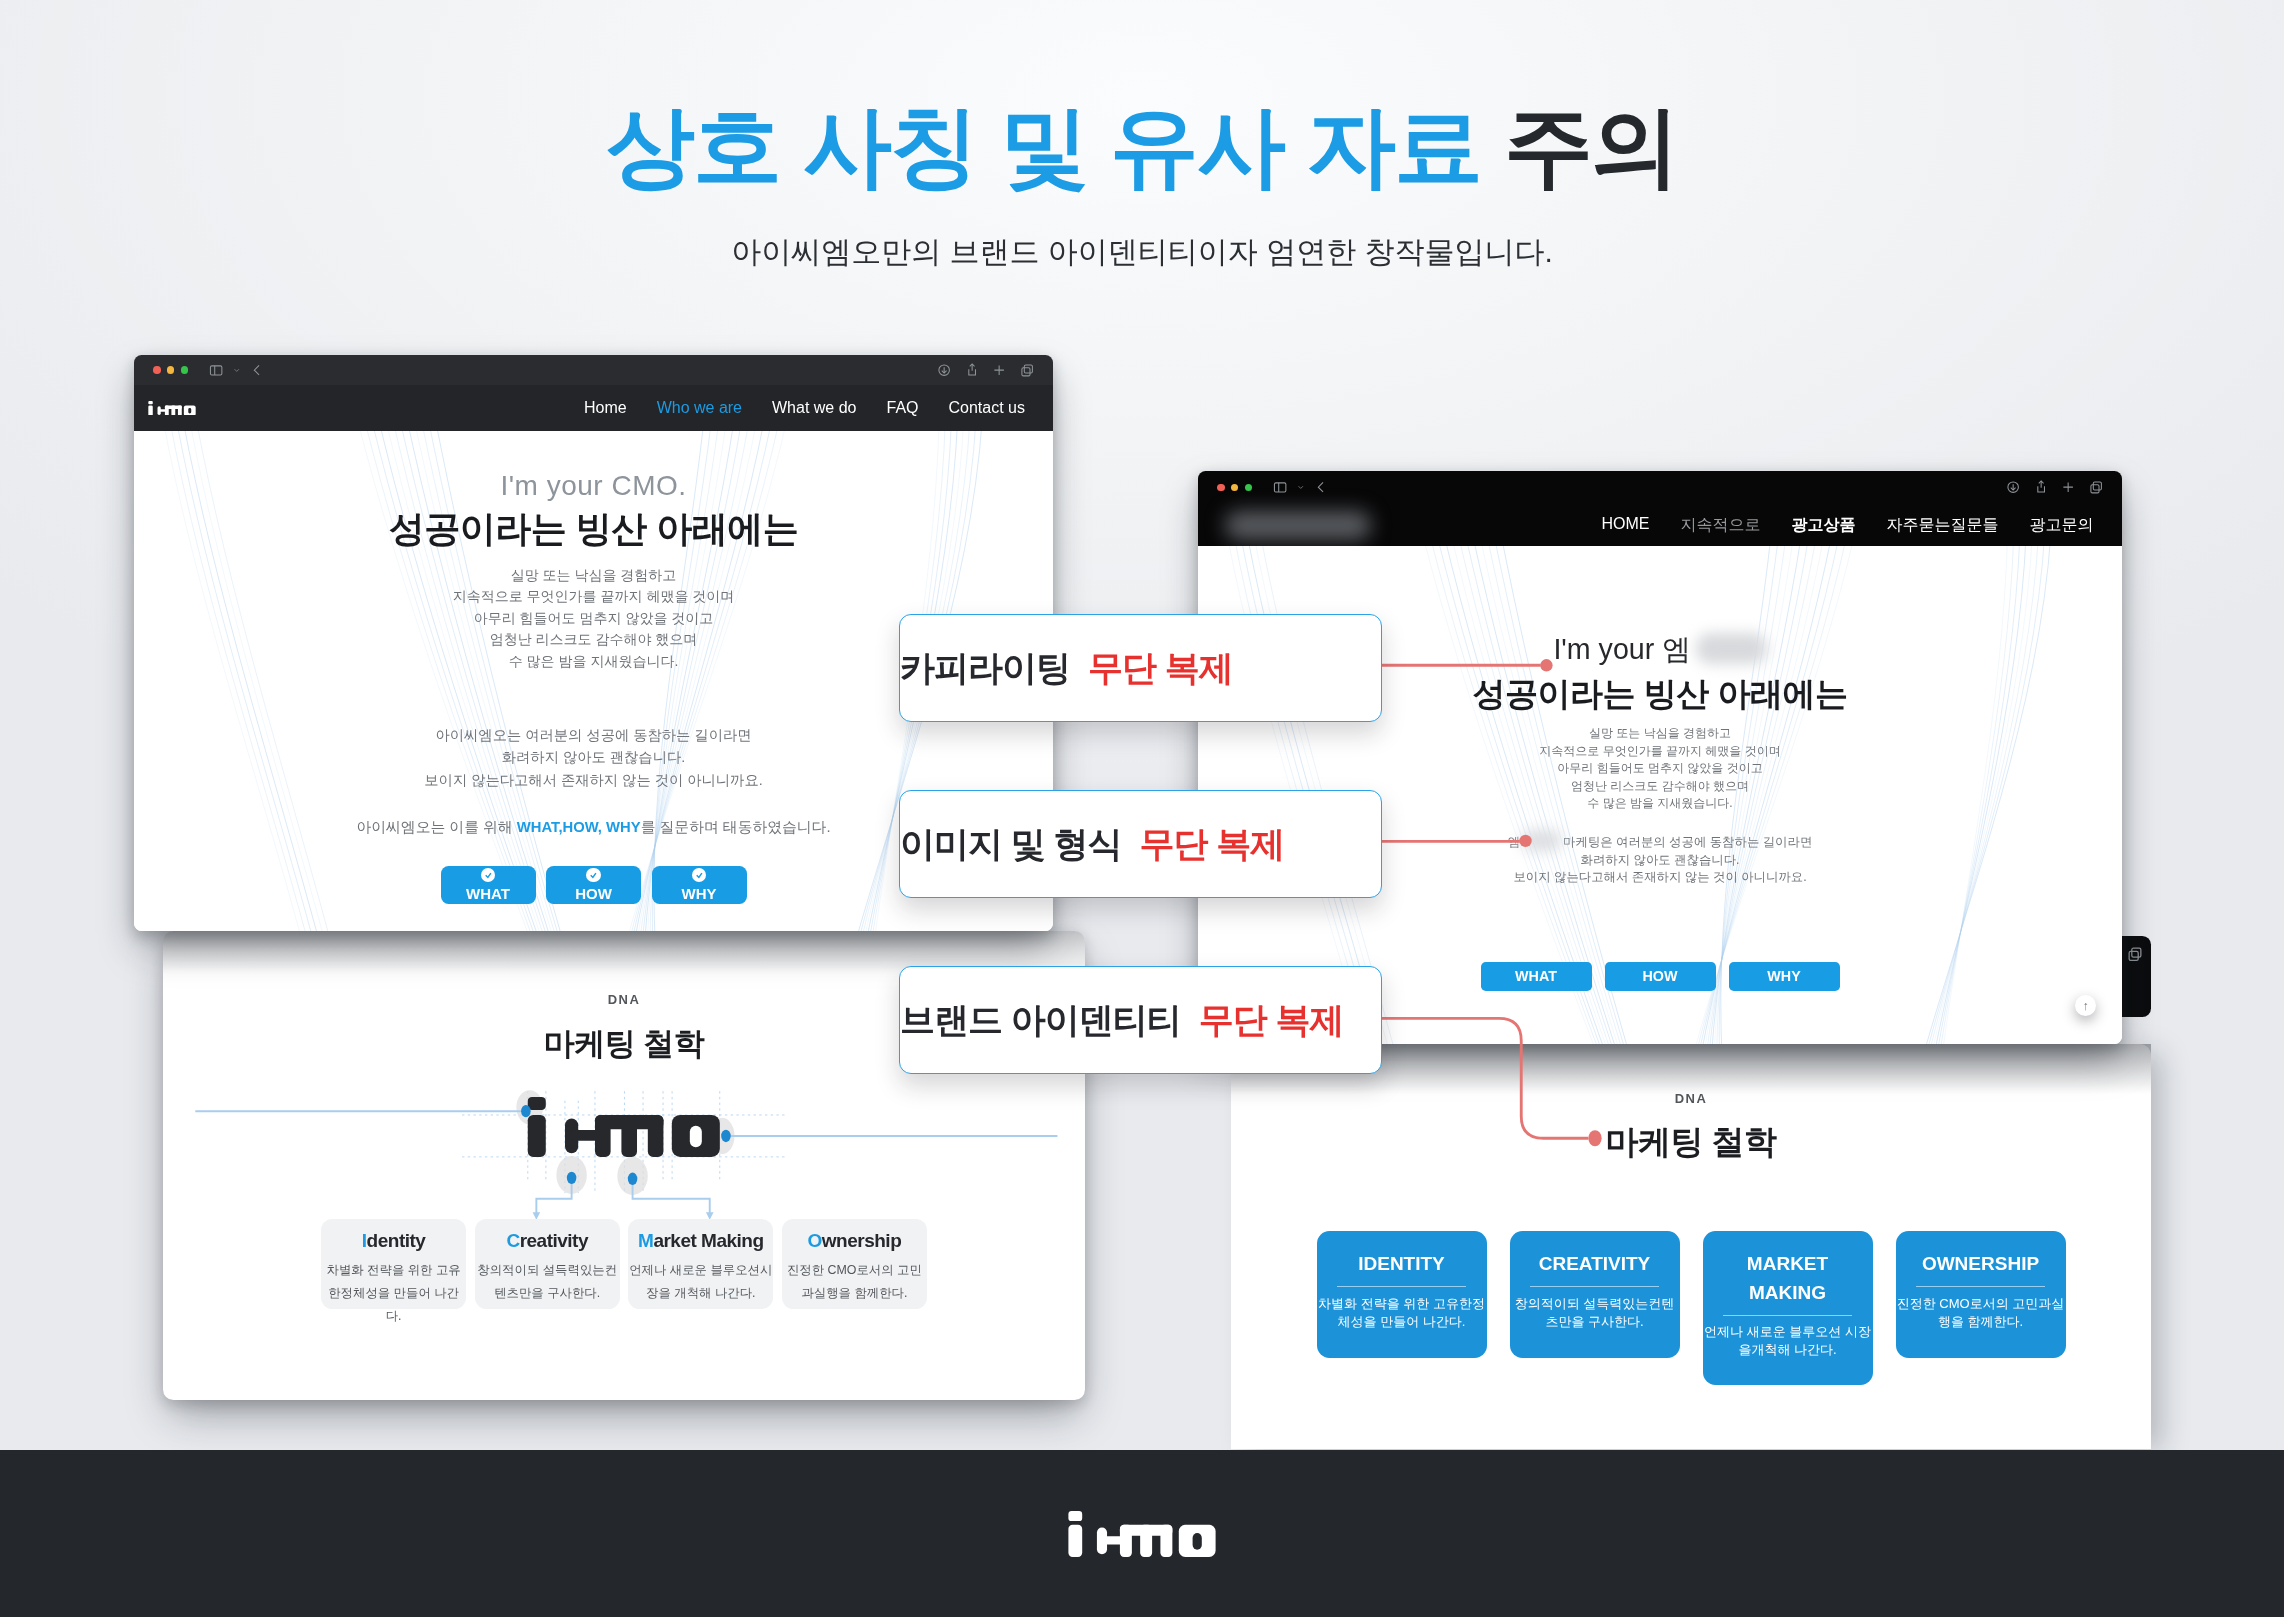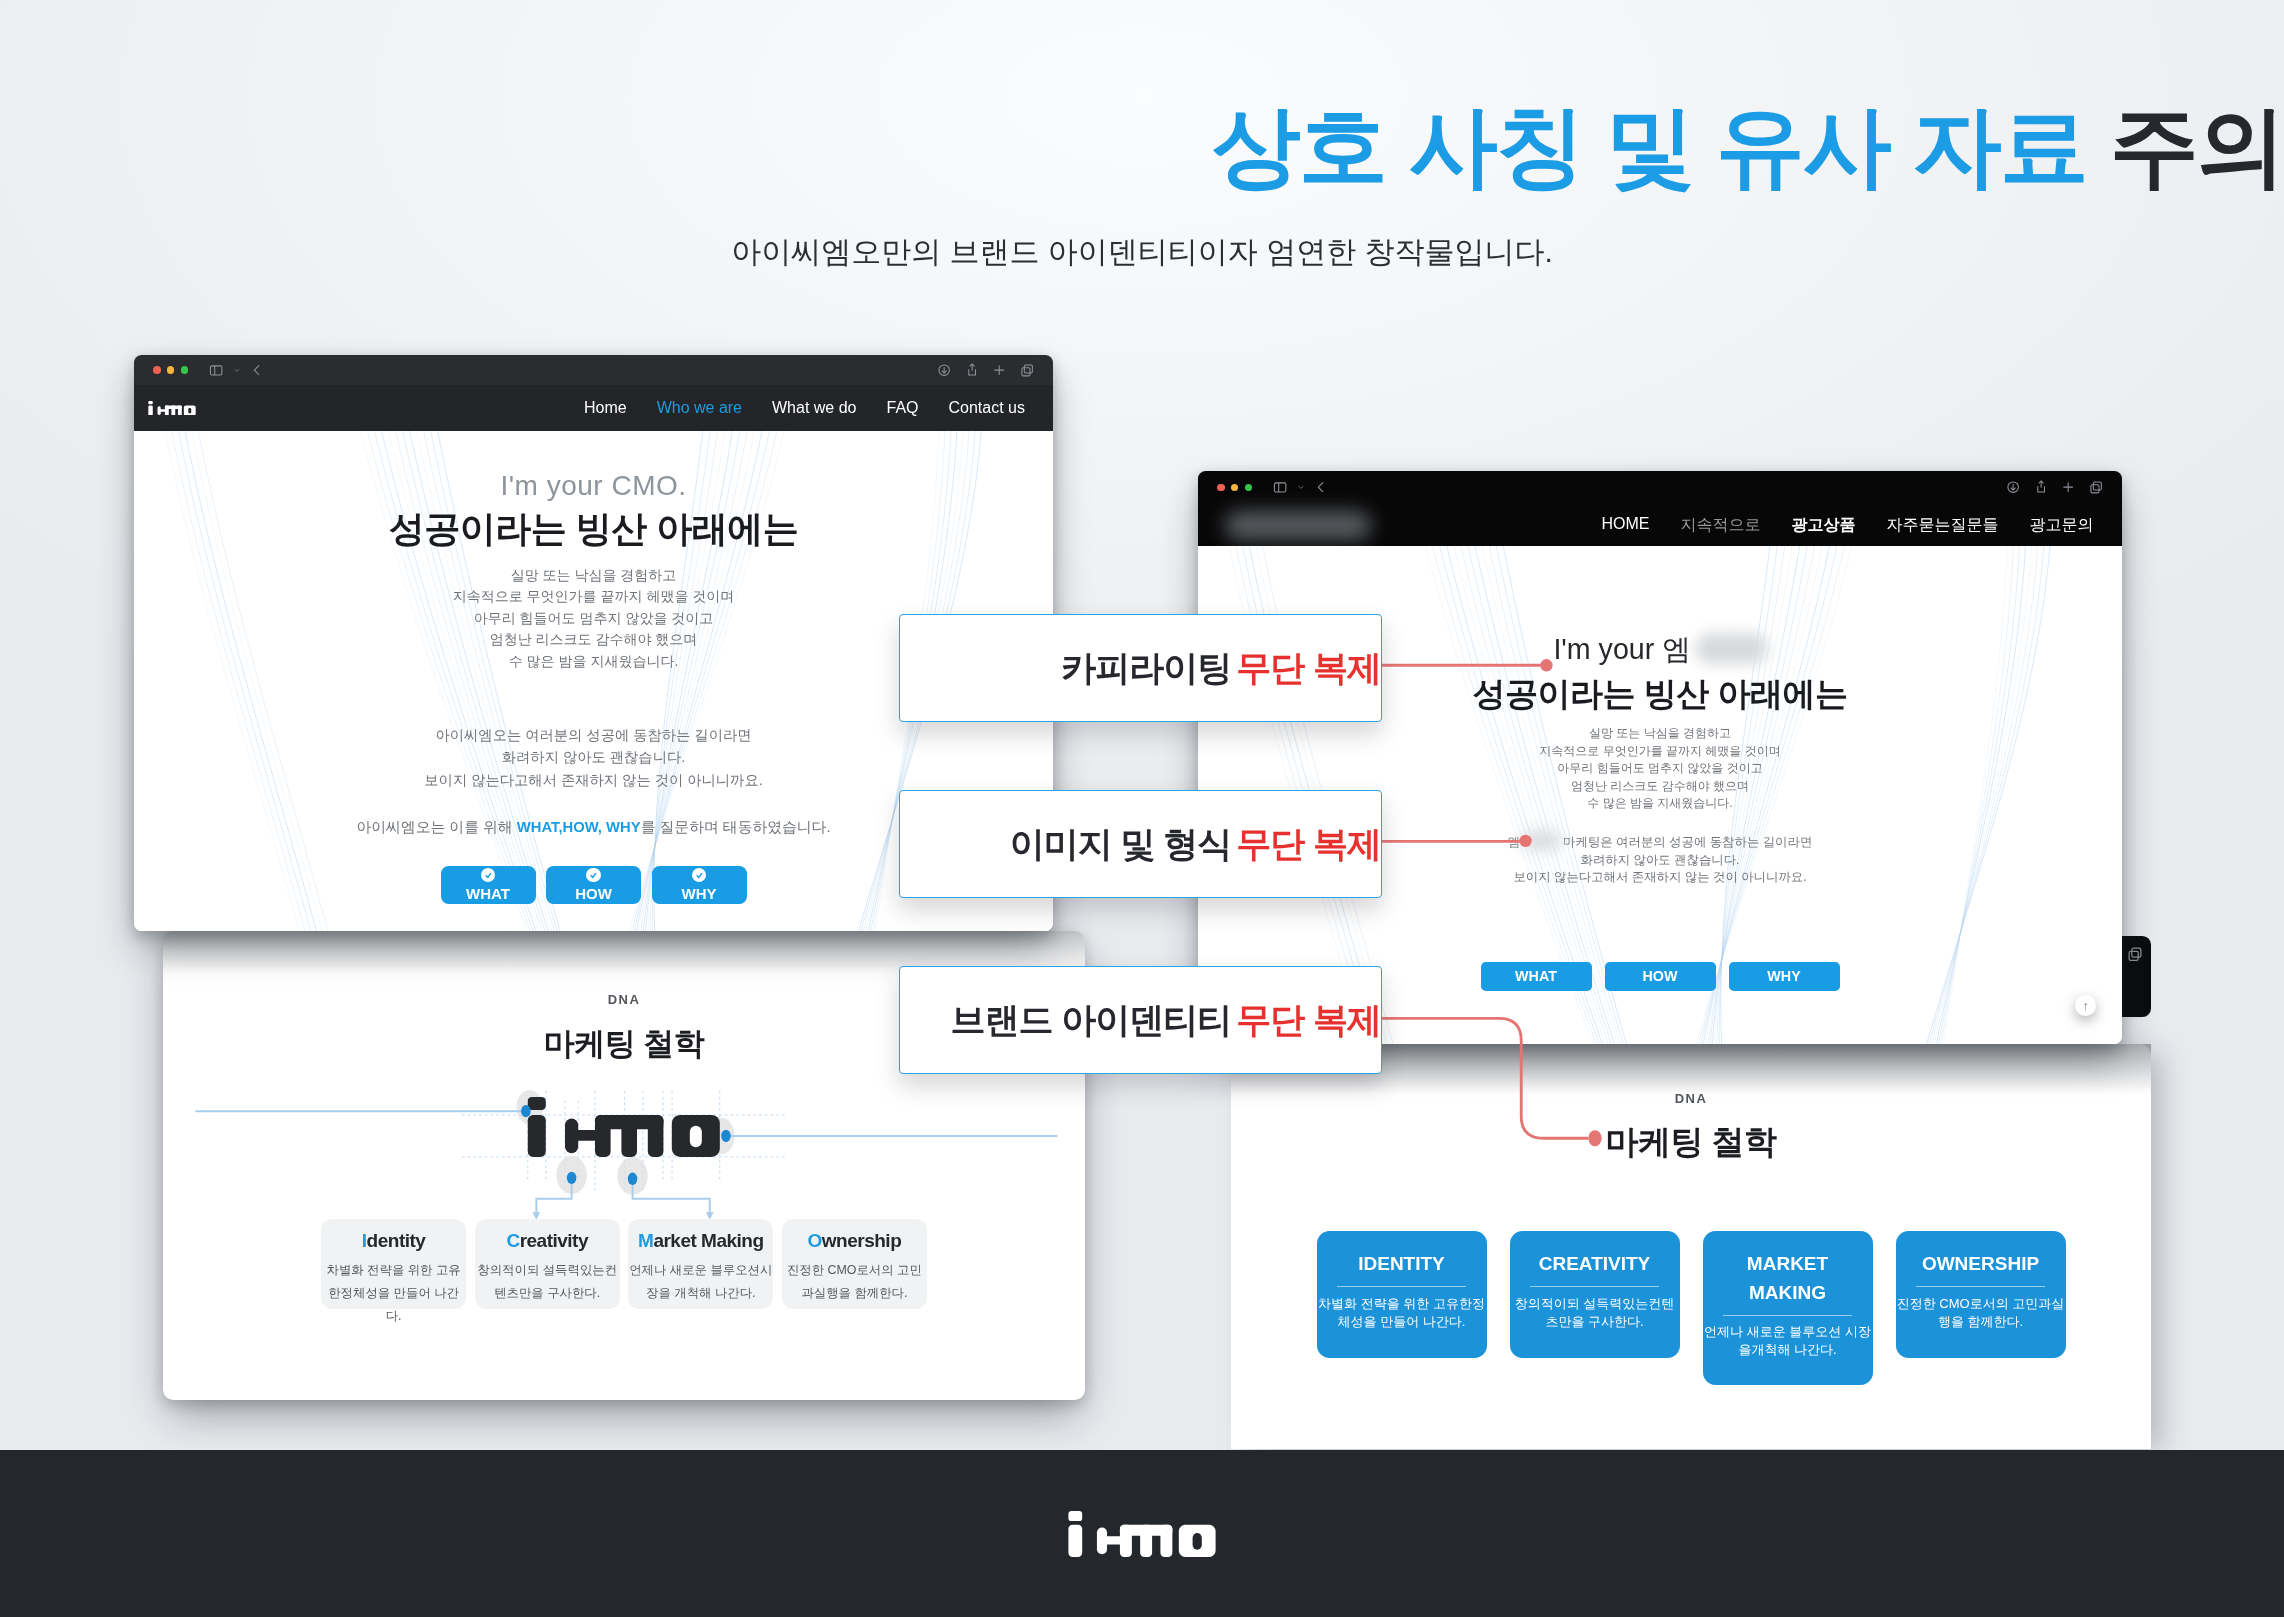--- a/index.html
+++ b/index.html
@@ -1,21 +1,21 @@
 <!DOCTYPE html>
 <html style="font-size:7.6px"><head>
 <meta charset="utf-8">
 <style>
   *{margin:0;padding:0;box-sizing:border-box}
   html,body{width:2284px;height:1618px}
   body{font-family:"Liberation Sans","DejaVu Sans",sans-serif;overflow:hidden}
   #page{position:relative;width:2284px;height:1618px;background:radial-gradient(ellipse 1523px 761px at 50% 6%, #fbfcfd 0%, #f0f2f4 55%, #e8eaee 100%);overflow:hidden}
 
   
-  .title{position:absolute;top:98px;left:0;width:100%;text-align:right;font-size:89px;font-weight:800;letter-spacing:-1.9px;line-height:1.1}
+  .title{position:absolute;top:98px;left:0;width:100%;text-align:center;font-size:89px;font-weight:800;letter-spacing:-1.9px;line-height:1.1}
   .title .t-blue{color:#1b9ce4}
   .title .t-dark{color:#25282d}
   .subtitle{position:absolute;top:232px;left:0;width:100%;text-align:center;font-size:30px;font-weight:500;color:#2b2e33}
 
   
   .win{position:absolute;border-radius:7.6px;overflow:hidden;z-index:2;box-shadow:0 19px 38px -4.8px rgba(25,30,38,.40),0 5.7px 13.3px rgba(25,30,38,.22)}
   .win-l{left:134px;top:355px;width:919px;height:576px;background:#fff}
   .win-r{left:1198px;top:471px;width:924px;height:573px;background:#fff}
   .chrome{display:flex;align-items:center;padding:0 19px;gap:8.6px}
   .win-l .chrome{height:30px;background:#2a2c2f}
@@ -97,21 +97,21 @@
   
   .blue-cards{position:absolute;left:0;top:187px;width:100%;display:flex;justify-content:center;gap:23px;align-items:flex-start}
   .blue-card{width:170px;background:#1c93d9;border-radius:12.4px;color:#fff;text-align:center;padding-top:19px;height:127px}
   .blue-card.tall{height:154px}
   .blue-card h4{font-size:19px;font-weight:700;line-height:28.6px;letter-spacing:0px}
   .blue-card h4 .ini{font-weight:800}
   .blue-card .divider{width:76%;margin:7.6px auto 0;border-top:1px solid rgba(255,255,255,.55)}
   .blue-card p{margin-top:7.6px;font-size:13px;line-height:18px}
 
   
-  .callout{position:absolute;left:899px;width:483px;height:108px;background:#fff;border:1.9px solid #29a2e7;border-radius:4px;display:flex;align-items:center;justify-content:flex-end;gap:5px;z-index:6;box-shadow:0 11.4px 24px rgba(25,30,38,.18);font-size:35px;font-weight:800;letter-spacing:-1px}
+  .callout{position:absolute;left:899px;width:483px;height:108px;background:#fff;border:1.9px solid #29a2e7;border-radius:12px;display:flex;align-items:center;justify-content:flex-start;gap:18px;z-index:6;box-shadow:0 11.4px 24px rgba(25,30,38,.18);font-size:35px;font-weight:800;letter-spacing:-1px}
   .callout .c-label{color:#26282d}
   .callout .c-alert{color:#e6312e}
   #callout-1{top:614px}#callout-2{top:790px}#callout-3{top:966px}
 
   
   #overlay{position:absolute;left:0;top:0;width:2284px;height:1618px;z-index:5;pointer-events:none}
 
   
   .side-widget{position:absolute;left:2116px;top:936px;width:35px;height:81px;background:#0b0c0e;border-radius:0 8.6px 8.6px 0;z-index:1}
   .side-widget svg{position:absolute;right:7.6px;top:9.5px;width:16px;height:16px;stroke:#8f9499;fill:none;stroke-width:2.4}

